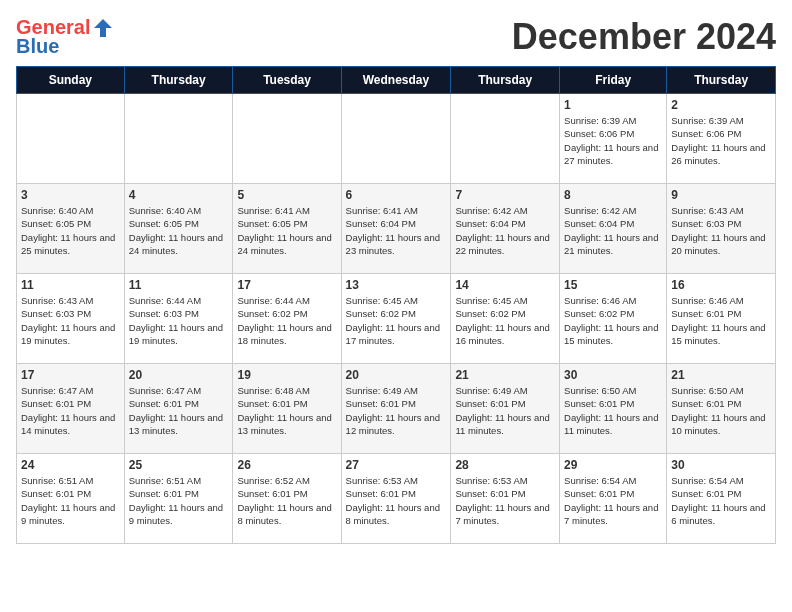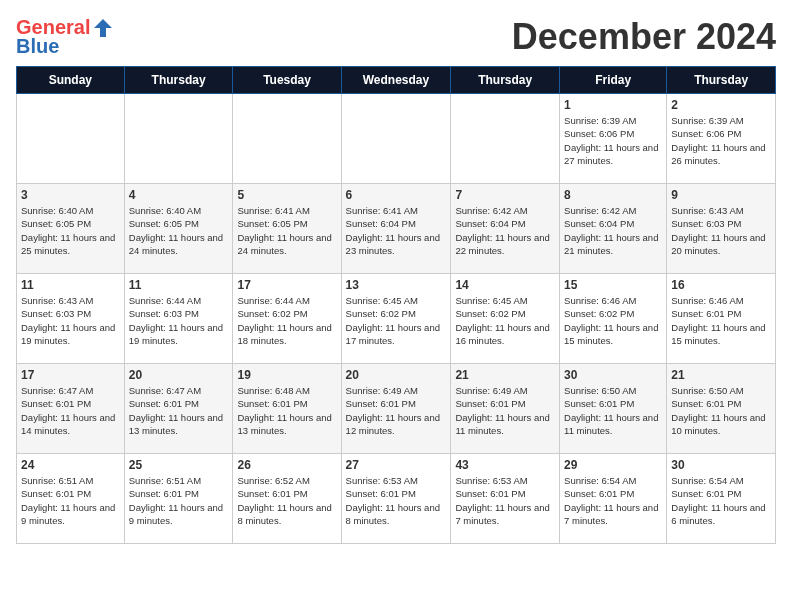--- a/index.html
+++ b/index.html
@@ -275,21 +275,21 @@
 Sunset: 6:01 PM
 Daylight: 11 hours and 8 minutes.</div>
         </td>
         <td>
           <span class="day-number">27</span>
           <div class="day-info" style="white-space: pre-line;">Sunrise: 6:53 AM
 Sunset: 6:01 PM
 Daylight: 11 hours and 8 minutes.</div>
         </td>
         <td>
-          <span class="day-number">43</span>
+          <span class="day-number">28</span>
           <div class="day-info" style="white-space: pre-line;">Sunrise: 6:53 AM
 Sunset: 6:01 PM
 Daylight: 11 hours and 7 minutes.</div>
         </td>
         <td>
           <span class="day-number">29</span>
           <div class="day-info" style="white-space: pre-line;">Sunrise: 6:54 AM
 Sunset: 6:01 PM
 Daylight: 11 hours and 7 minutes.</div>
         </td>

